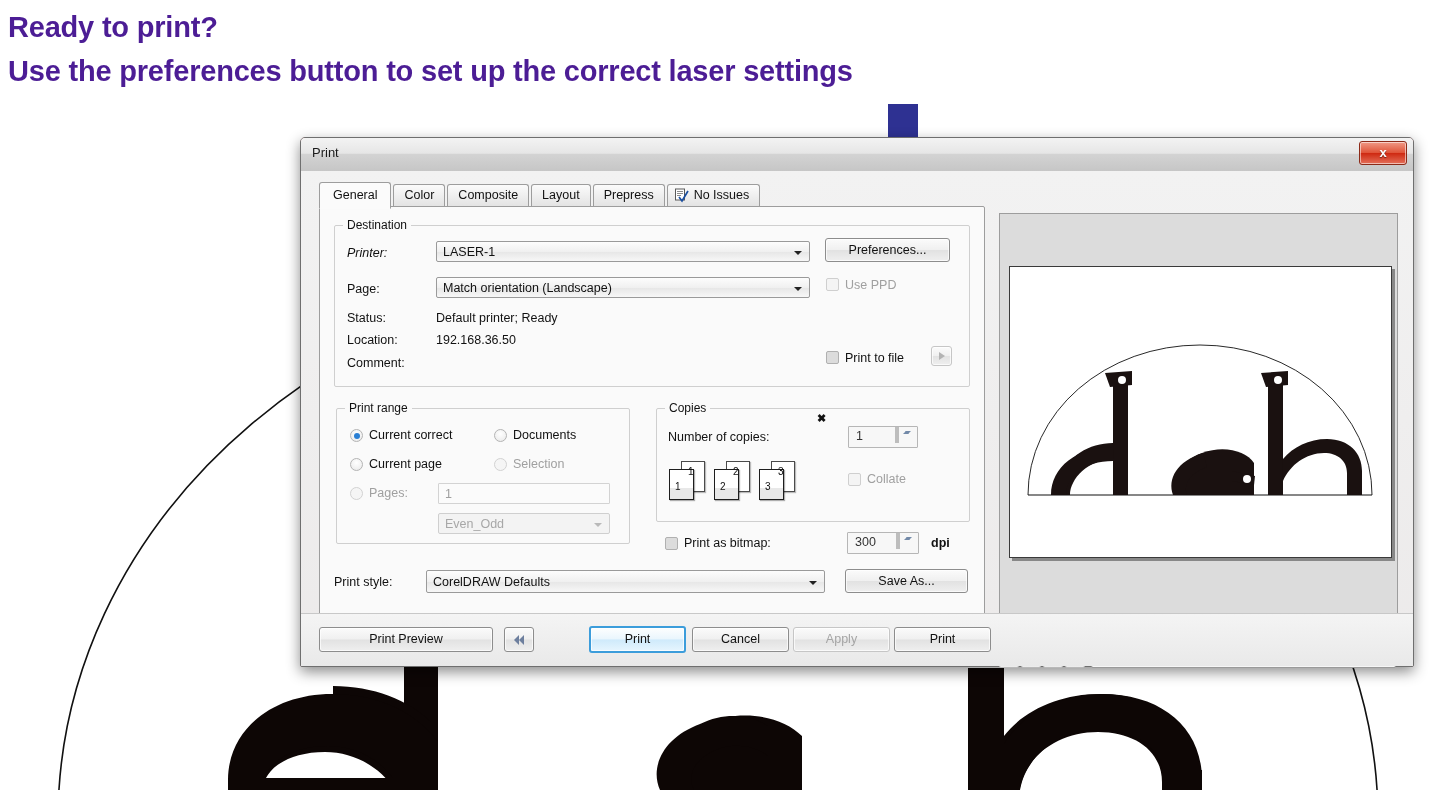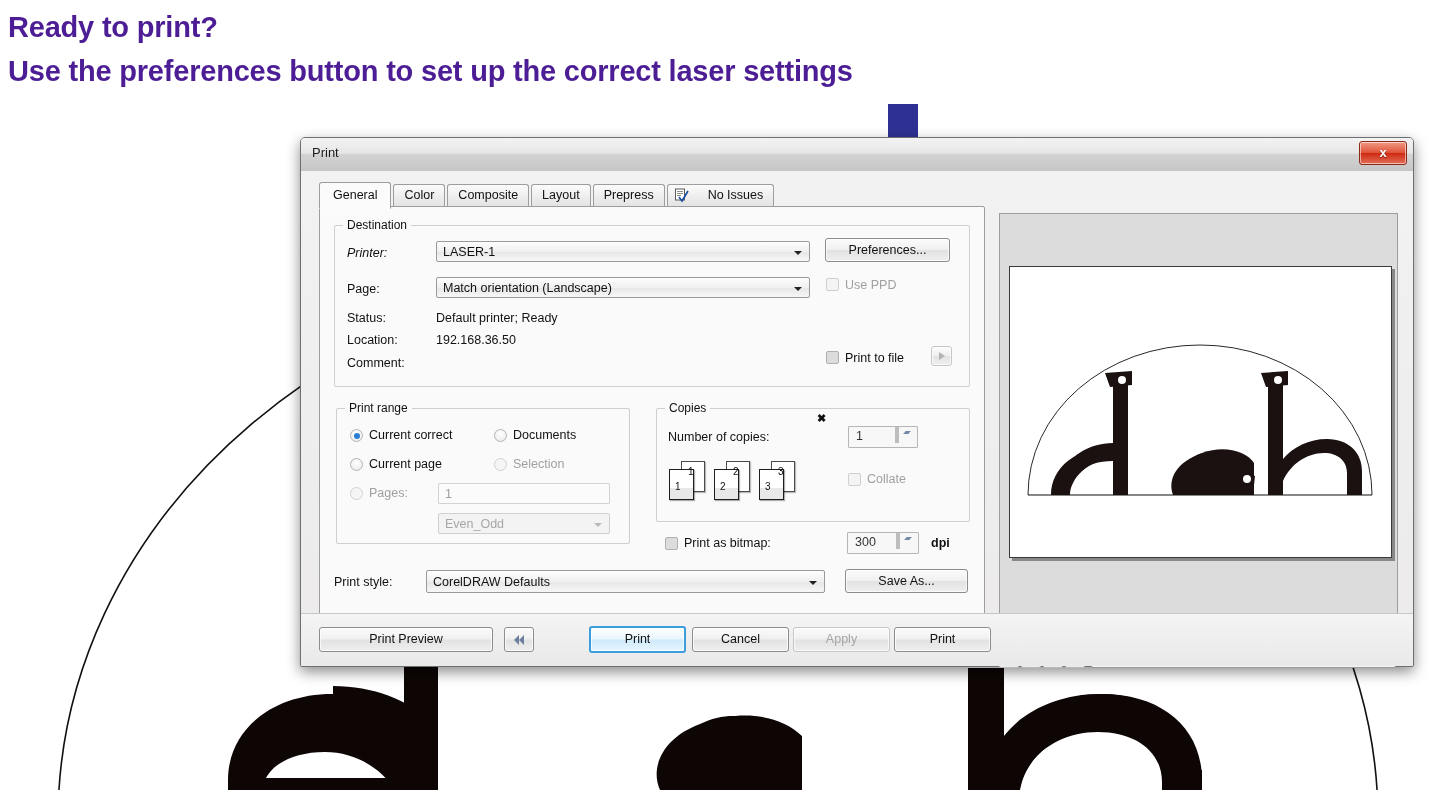--- a/index.html
+++ b/index.html
@@ -54,21 +54,21 @@
   .tab{
     height:22px;line-height:21px;padding:0 10px;margin-right:2px;font-size:12.5px;
     background:linear-gradient(to bottom,#fbfbfb,#e2e2e2);
     border:1px solid #9d9d9d;border-bottom:none;border-radius:3px 3px 0 0;color:#111;
     white-space:nowrap;
   }
   .tab.active{
     background:#fbfbfb;height:25px;line-height:24px;font-weight:normal;
     position:relative;z-index:3;border-bottom:1px solid #fbfbfb;padding:0 13px;
   }
-  .tab.with-icon{display:flex;align-items:center;gap:19px;padding-left:6px;}
+  .tab.with-icon{display:flex;align-items:center;gap:5px;padding-left:6px;}
 
   
   #panel{
     position:absolute;left:18px;top:35px;width:664px;height:410px;
     background:#fafafa;border:1px solid #9d9d9d;border-radius:0 2px 2px 2px;
   }
 
   .group{position:absolute;border:1px solid #cfcfcf;border-radius:2px;background:transparent;}
   .group > .legend{
     position:absolute;top:-8px;left:8px;background:#fafafa;padding:0 4px;font-size:12px;color:#111;

